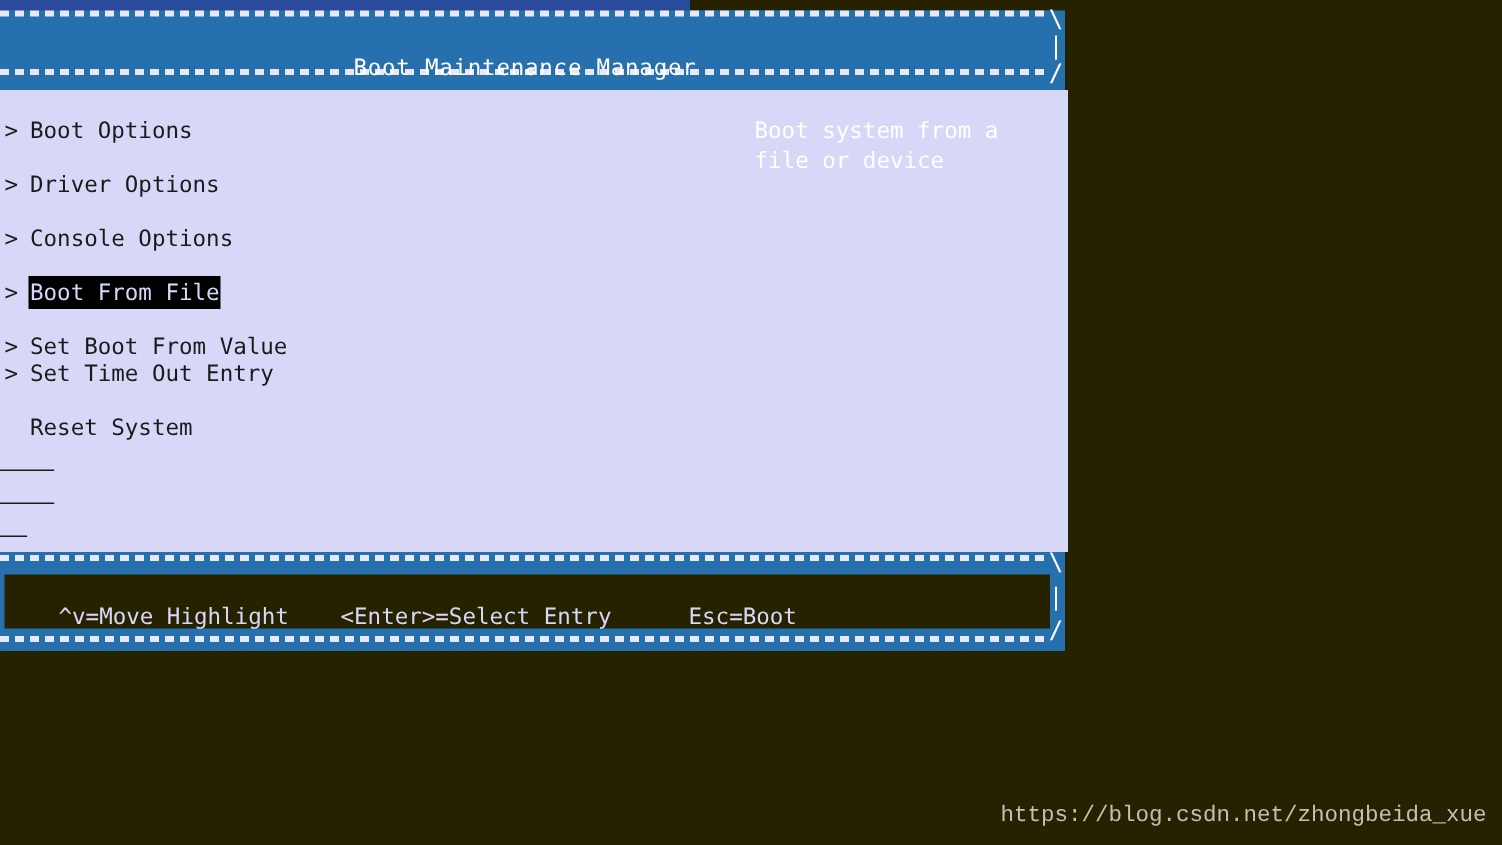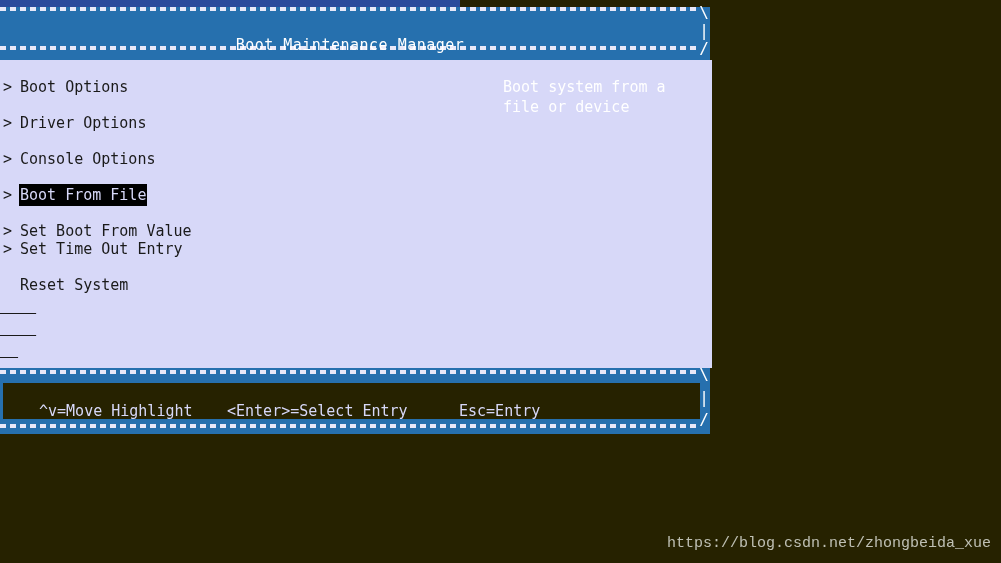--- a/index.html
+++ b/index.html
@@ -236,15 +236,15 @@
 <div class="footer-box"></div>
 <div class="f-dash-top"></div>
 <div class="footer-inner"></div>
 <div class="f-dash-bot"></div>
 <div class="corner fc-tr">\</div>
 <div class="corner fc-mr">|</div>
 <div class="corner fc-br">/</div>
 
 <div class="fkey fkey-1">^v=Move Highlight</div>
 <div class="fkey fkey-2">&lt;Enter&gt;=Select Entry</div>
-<div class="fkey fkey-3">Esc=Entry</div>
+<div class="fkey fkey-3">Esc=Boot</div>
 
 <div class="watermark">https://blog.csdn.net/zhongbeida_xue</div>
 
 </body></html>

